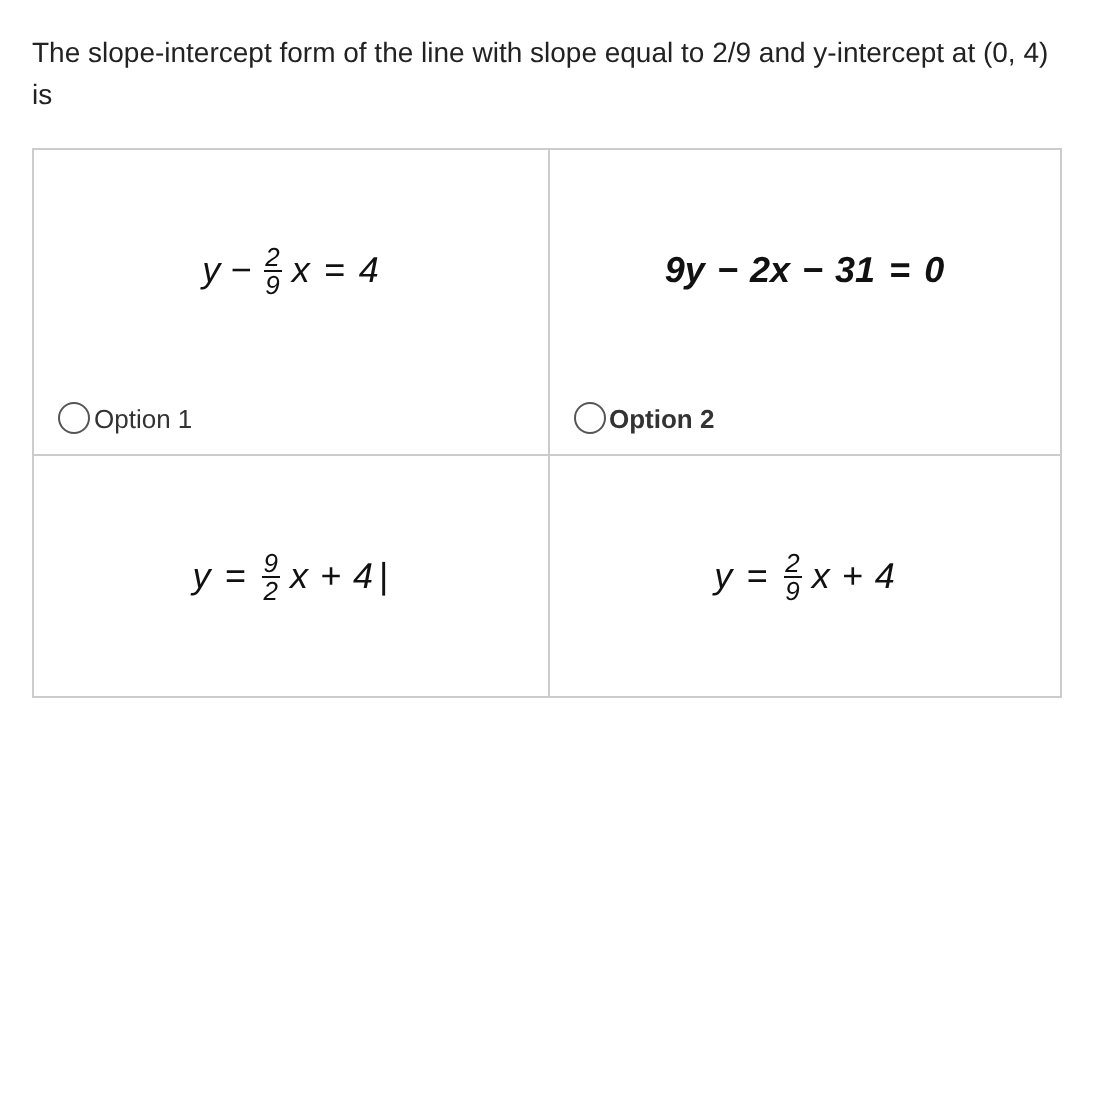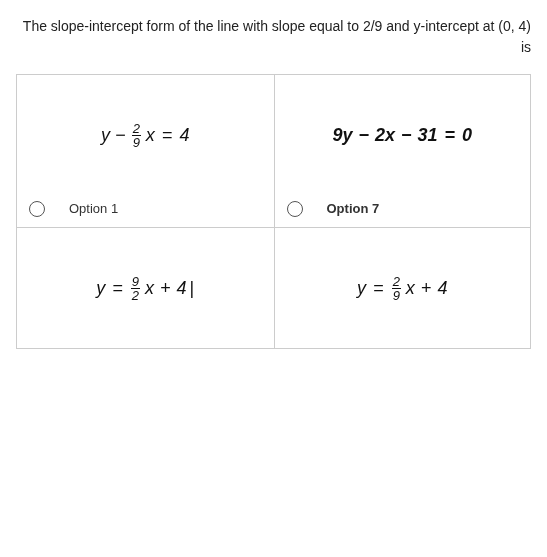--- a/index.html
+++ b/index.html
@@ -15,21 +15,20 @@
       min-height: 557px;
       padding: 16px;
       color: #222;
     }
 
     .question-text {
       font-size: 14px;
       line-height: 1.5;
       margin-bottom: 16px;
       color: #222;
-      text-align: right;
     }
 
     .options-grid {
       display: grid;
       grid-template-columns: 1fr 1fr;
       gap: 0;
     }
 
     .option-cell {
       display: flex;
@@ -59,21 +58,22 @@
       align-items: center;
       justify-content: center;
       height: 120px;
       font-size: 18px;
       font-style: italic;
       color: #111;
     }
 
     .option-label-row {
       display: flex;
-      gap: 24px;
+      align-items: center;
+      gap: 2px;
       padding: 6px 12px 10px 12px;
     }
 
     .radio-circle {
       width: 16px;
       height: 16px;
       border-radius: 50%;
       border: 1.5px solid #555;
       display: inline-block;
       flex-shrink: 0;
@@ -149,21 +149,21 @@
         <span style="margin:0 4px;">−</span>
         <i>2x</i>
         <span style="margin:0 4px;">−</span>
         <span>31</span>
         <span style="margin:0 5px;">=</span>
         <span>0</span>
       </span>
     </div>
     <div class="option-label-row">
       <span class="radio-circle"></span>
-      <span class="option-label-text">Option 7</span>
+      <span class="option-label-text">Option 2</span>
     </div>
   </div>
 
   <div class="option-cell">
     <div class="formula-box">
       <span class="math-text">
         <i>y</i>
         <span style="margin:0 5px;">=</span>
         <span class="frac">
           <span class="num">9</span>

